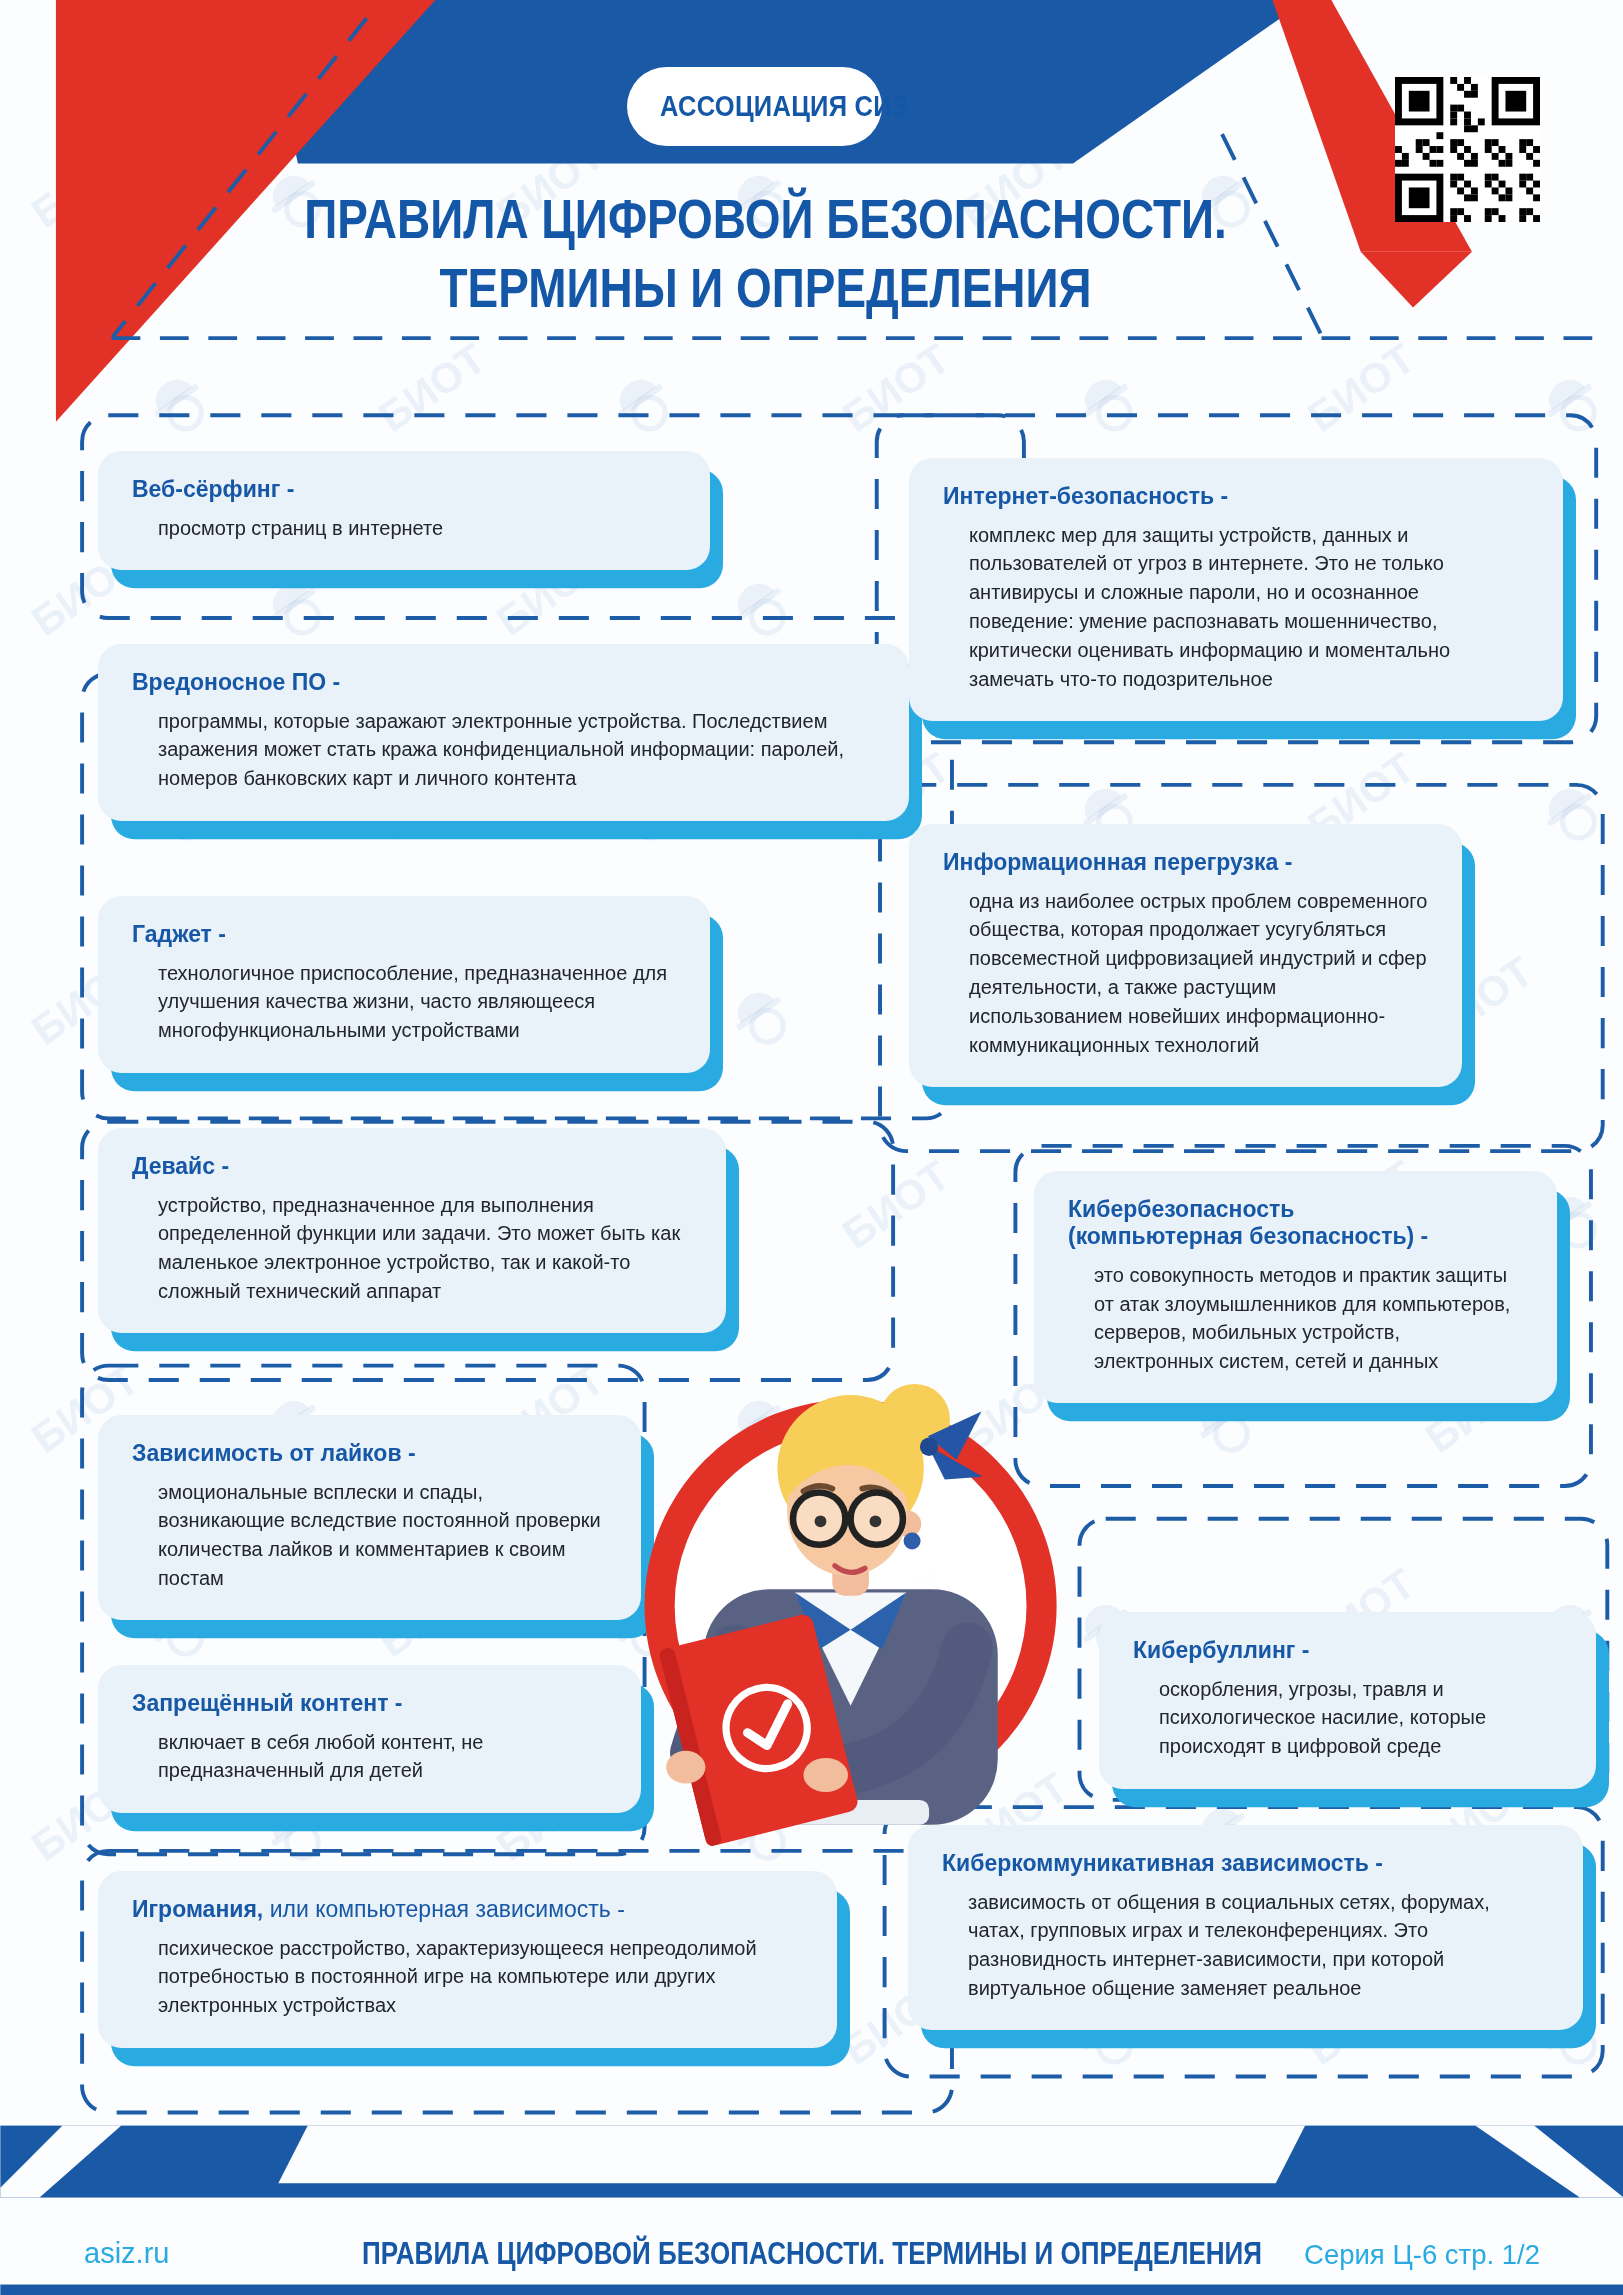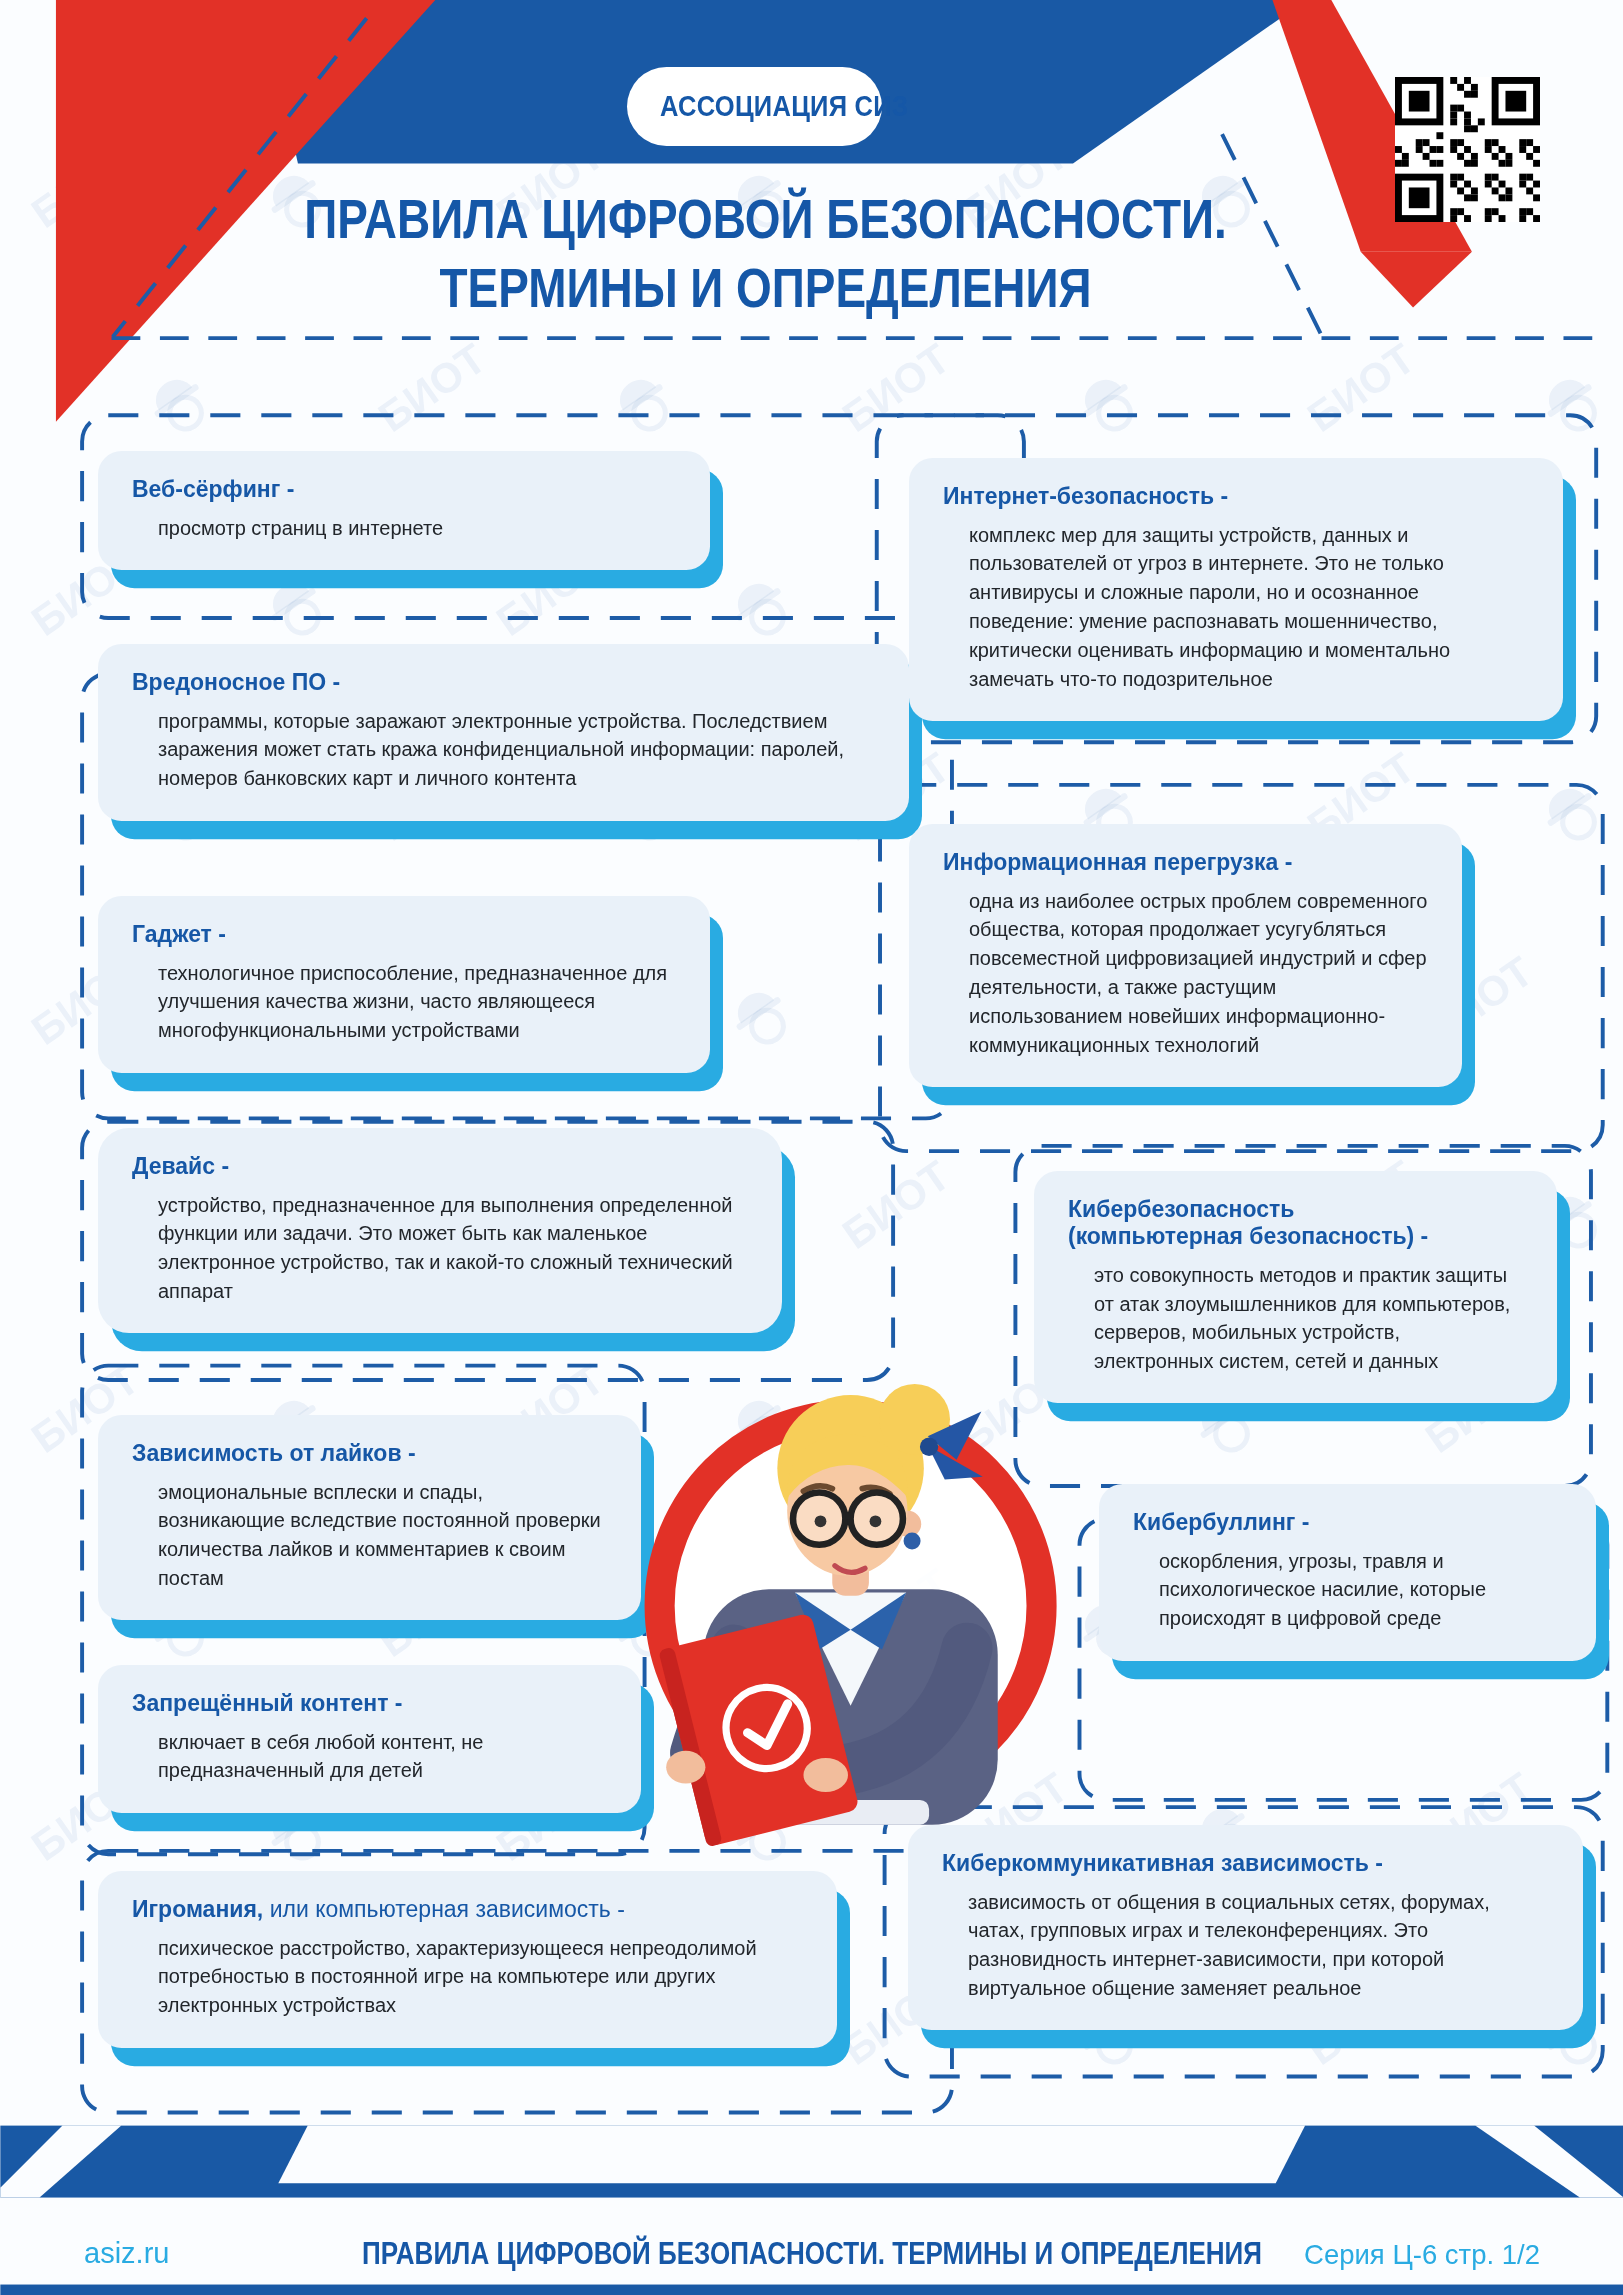--- a/index.html
+++ b/index.html
@@ -528,21 +528,21 @@
       <p>просмотр страниц в интернете</p>
     </section>
     <section class="card" style="top: 644px; left: 98px; width: 811px;">
       <h3><span>Вредоносное ПО -</span></h3>
       <p>программы, которые заражают электронные устройства. Последствием заражения может стать кража конфиденциальной информации: паролей, номеров банковских карт и личного контента</p>
     </section>
     <section class="card" style="top: 896px; left: 98px; width: 612px;">
       <h3><span>Гаджет -</span></h3>
       <p>технологичное приспособление, предназначенное для улучшения качества жизни, часто являющееся многофункциональными устройствами</p>
     </section>
-    <section class="card" style="top: 1128px; left: 98px; width: 684px; border-radius: 31px;">
+    <section class="card" style="top: 1128px; left: 98px; width: 628px;">
       <h3><span>Девайс -</span></h3>
       <p>устройство, предназначенное для выполнения определенной функции или задачи. Это может быть как маленькое электронное устройство, так и какой-то сложный технический аппарат</p>
     </section>
     <section class="card" style="top: 1387px; left: 98px; width: 543px; margin-top: 28px;">
       <h3><span>Зависимость от лайков -</span></h3>
       <p>эмоциональные всплески и спады, возникающие вследствие постоянной проверки количества лайков и комментариев к своим постам</p>
     </section>
     <section class="card" style="top: 1665px; left: 98px; width: 543px;">
       <h3><span>Запрещённый контент -</span></h3>
       <p>включает в себя любой контент, не предназначенный для детей</p>
@@ -556,21 +556,21 @@
       <p>психическое расстройство, характеризующееся непреодолимой потребностью в постоянной игре на компьютере или других электронных устройствах</p>
     </section>
     <section class="card" style="top: 824px; left: 909px; width: 553px;">
       <h3><span>Информационная перегрузка -</span></h3>
       <p>одна из наиболее острых проблем современного общества, которая продолжает усугубляться повсеместной цифровизацией индустрий и сфер деятельности, а также растущим использованием новейших информационно-коммуникационных технологий</p>
     </section>
     <section class="card" style="top: 1171px; left: 1034px; width: 523px;">
       <h3><span>Кибербезопасность</span><span class="t2">(компьютерная безопасность) -</span></h3>
       <p>это совокупность методов и практик защиты от атак злоумышленников для компьютеров, серверов, мобильных устройств, электронных систем, сетей и данных</p>
     </section>
-    <section class="card" style="top: 1484px; left: 1099px; width: 497px;">
+    <section class="card" style="top: 1612px; left: 1099px; width: 497px;">
       <h3><span>Кибербуллинг -</span></h3>
       <p>оскорбления, угрозы, травля и психологическое насилие, которые происходят в цифровой среде</p>
     </section>
     <section class="card" style="top: 1825px; left: 908px; width: 675px;">
       <h3><span>Киберкоммуникативная зависимость -</span></h3>
       <p>зависимость от общения в социальных сетях, форумах, чатах, групповых играх и телеконференциях. Это разновидность интернет-зависимости, при которой виртуальное общение заменяет реальное</p>
     </section>
   </div>
 
 

